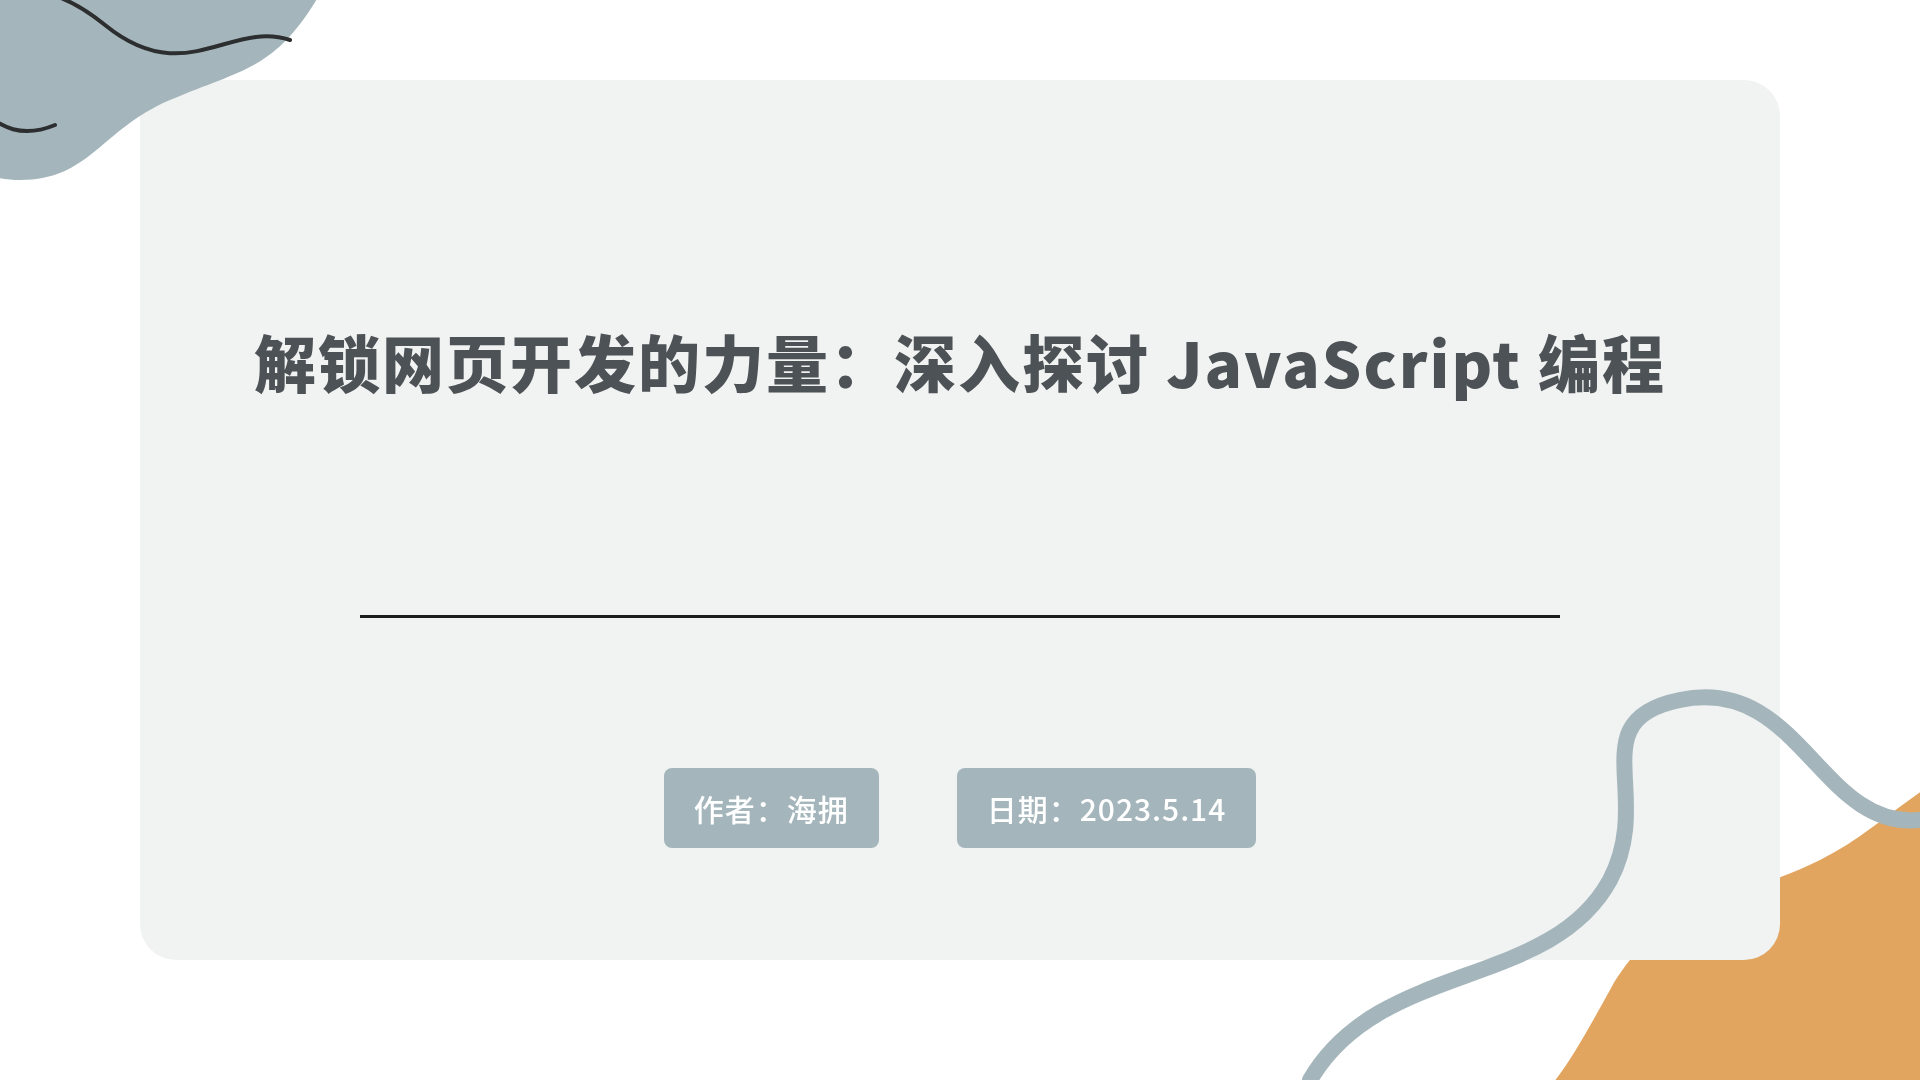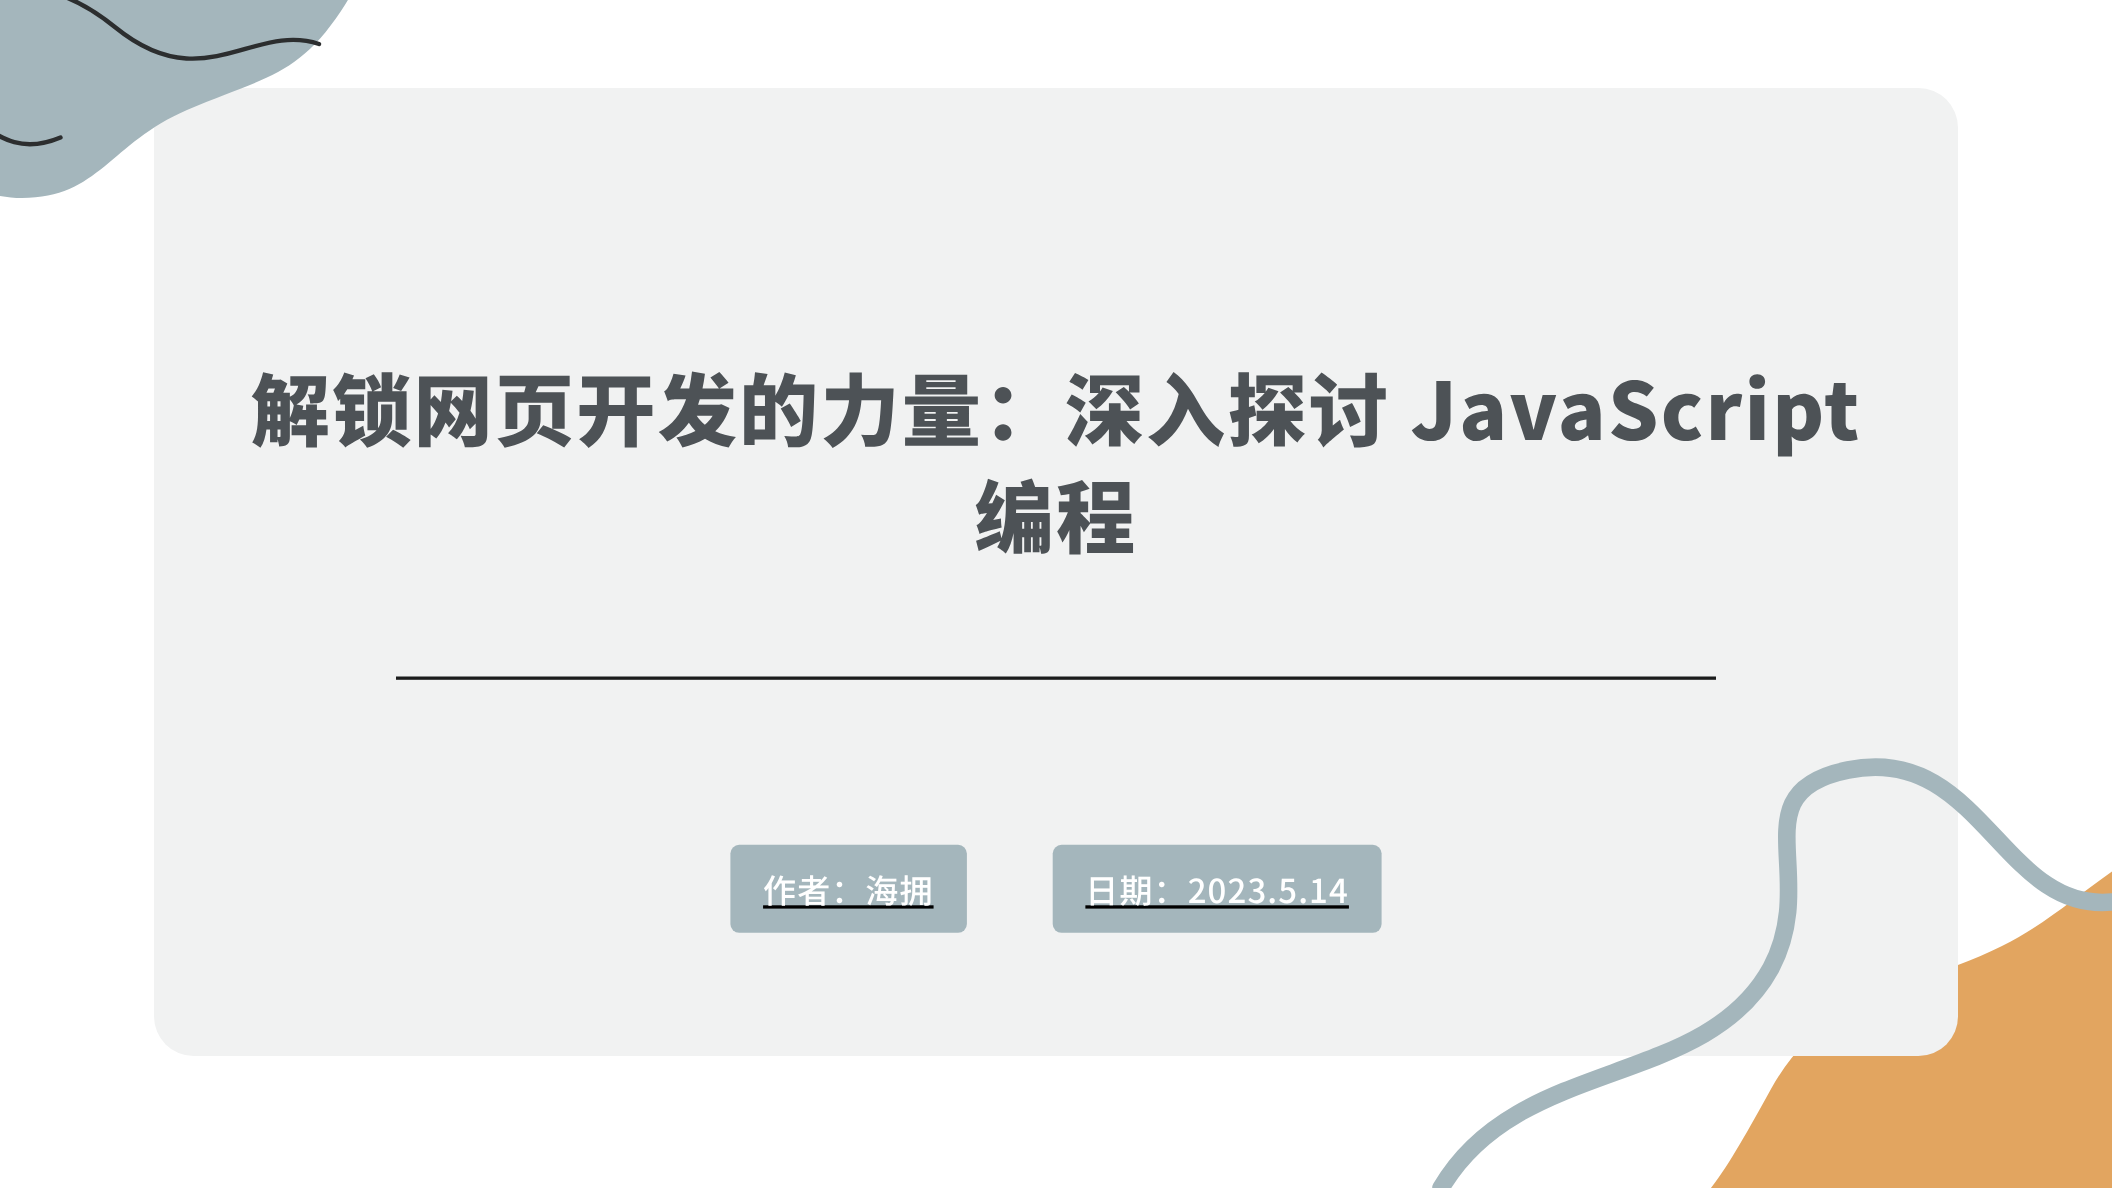--- a/index.html
+++ b/index.html
@@ -20,21 +20,21 @@
       background: #f1f2f2;
       border-radius: 36px;
       z-index: 3;
     }
     .title {
       position: absolute;
       left: 60px;
       right: 60px;
       top: 240px;
       text-align: center;
-      font-size: 72px;
+      font-size: 62px;
       line-height: 1.35;
       font-weight: 800;
       color: #4d5256;
       letter-spacing: 2px;
     }
     .hr {
       position: absolute;
       left: 220px;
       right: 220px;
       top: 535px;
@@ -42,21 +42,20 @@
       border-top: 3px solid #1b1c1c;
     }
     .badges {
       position: absolute;
       left: 0;
       right: 0;
       top: 688px;
       display: flex;
       justify-content: center;
       gap: 78px;
-      text-decoration: underline;
     }
     .badge {
       background: #a4b6bc;
       color: #ffffff;
       font-size: 30px;
       font-weight: 500;
       padding: 18px 30px;
       border-radius: 8px;
       letter-spacing: 1px;
       white-space: nowrap;

